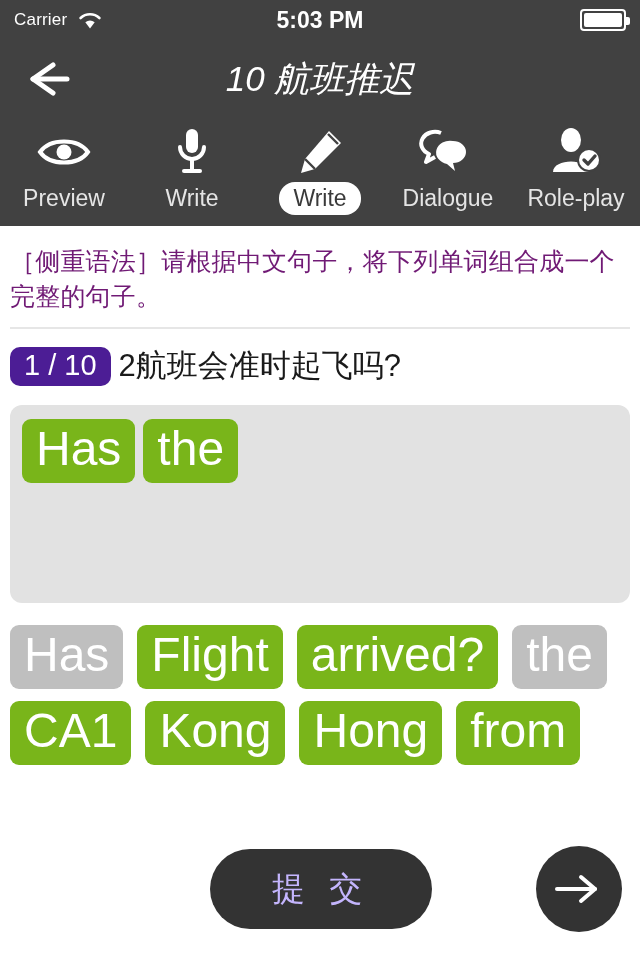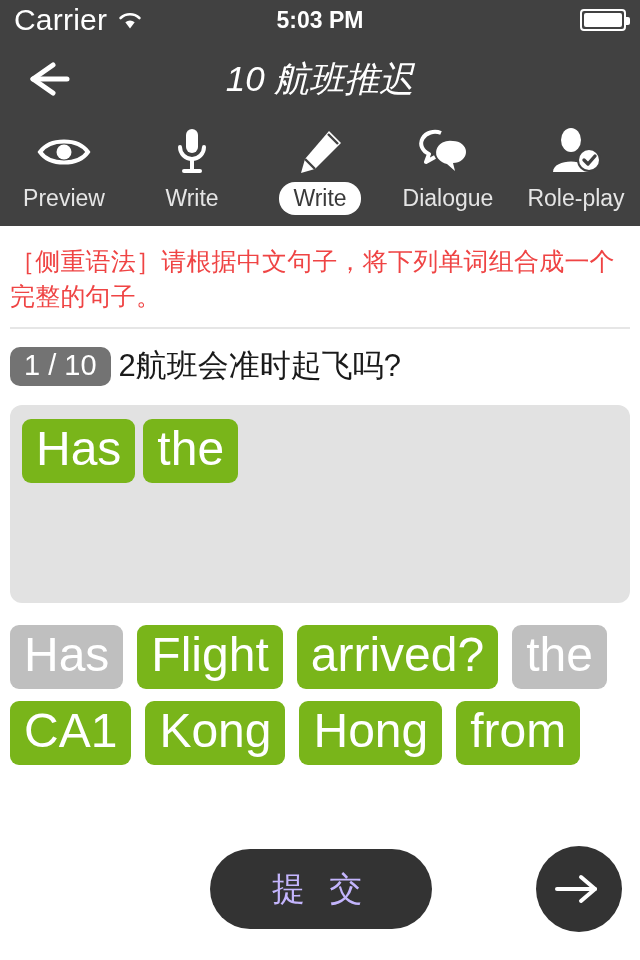--- a/index.html
+++ b/index.html
@@ -11,21 +11,21 @@
     overflow:hidden;
   }
   #app { position:relative; width:640px; height:960px; background:#fff; }
 
   
   .statusbar {
     height:40px; background:#414141; color:#fff;
     display:flex; align-items:center; position:relative;
   }
   .sb-left { display:flex; align-items:center; gap:10px; padding-left:14px; }
-  .sb-carrier { font-size:30px; letter-spacing:.2px; }
+  .sb-carrier { font-size:17px; letter-spacing:.2px; }
   .wifi-icon { width:26px; height:20px; display:block; }
   .sb-time {
     position:absolute; left:0; right:0; text-align:center;
     font-size:23px; font-weight:bold; pointer-events:none;
   }
   .sb-right { margin-left:auto; padding-right:14px; display:flex; align-items:center; }
   .battery { position:relative; width:46px; height:22px;
     border:2px solid #fff; border-radius:4px; background:transparent; }
   .battery-fill { position:absolute; left:2px; top:2px; bottom:2px; right:2px;
     background:#fff; border-radius:2px; }
@@ -57,31 +57,31 @@
   }
   .tab-icon { height:52px; display:flex; align-items:center; justify-content:center; }
   .tab-label {
     color:#e5e5e5; font-size:23px; margin-top:4px;
     padding:3px 14px; border-radius:16px; white-space:nowrap;
   }
   .tab.active .tab-label { background:#ffffff; color:#3a3a3a; }
 
   
   .instruction {
-    color:#ef4444; font-size:25px; line-height:1.38;
+    color:#701a75; font-size:25px; line-height:1.38;
     padding:18px 10px 10px 10px; letter-spacing:.2px;
   }
   .divider { height:2px; background:#e6e6e6; margin:4px 10px 0 10px; }
 
   
   .question-row {
     display:flex; align-items:center; padding:16px 10px 12px 10px; gap:8px;
   }
   .qbadge {
-    background:#737373; color:#ffffff; font-size:29px;
+    background:#4c1d95; color:#ffffff; font-size:29px;
     padding:2px 14px 4px 14px; border-radius:10px; white-space:nowrap;
   }
   .qtext { color:#1a1a1a; font-size:31px; white-space:nowrap; }
 
   
   .dropzone {
     margin:6px 10px 0 10px; height:198px; background:#e2e2e2;
     border-radius:12px; padding:14px 12px;
     display:flex; flex-wrap:wrap; align-content:flex-start; gap:8px;
   }

